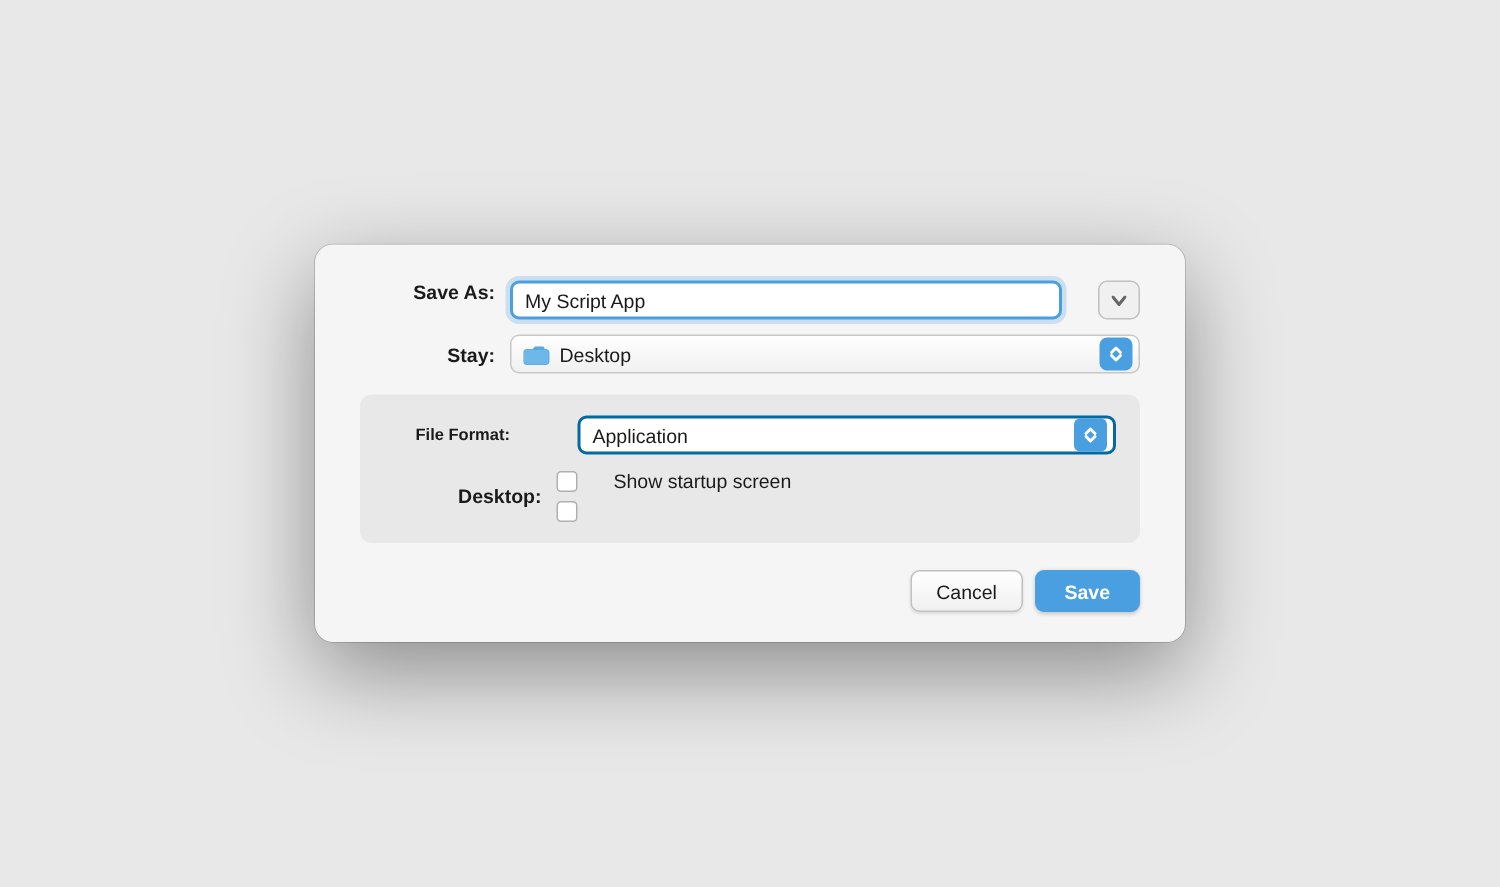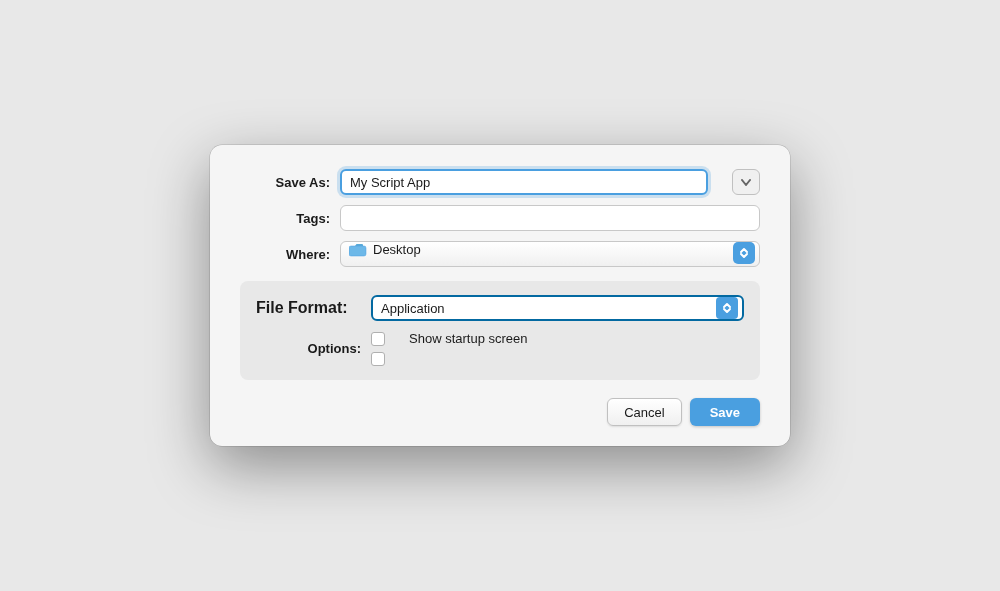--- a/index.html
+++ b/index.html
@@ -39,21 +39,21 @@
       width: 90px;
       margin-right: 10px;
       font-weight: 600;
       color: #1a1a1a;
       font-size: 13px;
       flex-shrink: 0;
     }
 
     .save-as-row {
       display: flex;
-      align-items: center;
+      align-items: flex-start;
       margin-bottom: 10px;
     }
 
     .save-as-input-wrap {
       display: flex;
       align-items: center;
       flex: 1;
       gap: 24px;
     }
 
@@ -112,21 +112,21 @@
       flex-shrink: 0;
     }
 
     .where-select-wrapper {
       flex: 1;
       height: 26px;
       border: 1px solid #c8c8c8;
       border-radius: 6px;
       background: linear-gradient(to bottom, #ffffff, #f0f0f0);
       display: flex;
-      align-items: flex-start;
+      align-items: center;
       padding: 0 4px 0 8px;
       cursor: pointer;
       overflow: hidden;
     }
 
     
     .options-section {
       background: #e8e8e8;
       border-radius: 8px;
       padding: 14px 16px 14px 16px;
@@ -144,26 +144,26 @@
       margin-bottom: 0;
     }
 
     .file-format-row {
       display: flex;
       align-items: center;
       margin-bottom: 10px;
     }
 
     .file-format-label {
-      text-align: left;
+      text-align: center;
       width: 105px;
-      margin-right: 10px;
+      margin-right: 24px;
       font-weight: 600;
       color: #1a1a1a;
-      font-size: 16px;
+      font-size: 11px;
       flex-shrink: 0;
     }
 
     .file-format-select-wrapper {
       flex: 1;
       height: 26px;
       border: 2px solid #0369a1;
       border-radius: 6px;
       background: white;
       display: flex;
@@ -284,27 +284,23 @@
     <div class="save-as-input-wrap">
       <input class="save-as-input" type="text" value="My Script App" style="">
       <button class="chevron-button">
         <svg width="10" height="7" viewBox="0 0 10 7">
           <polyline points="1,1 5,6 9,1" class="chevron-svg" stroke-linecap="round" stroke-linejoin="round"></polyline>
         </svg>
       </button>
     </div>
   </div>
 
+
   <div class="form-row">
-    <div class="form-label">Tags:</div>
-    <input class="tags-input" type="text" style="">
-  </div>
-
-  <div class="form-row">
-    <div class="form-label">Where:</div>
+    <div class="form-label">Stay:</div>
     <div class="where-select-wrapper">
       <div class="where-select-inner">
 
         <svg width="18" height="15" viewBox="0 0 18 15" style="flex-shrink:0">
           <rect x="0" y="4" width="17" height="10" rx="2" fill="#6db8e8"></rect>
           <path d="M0 5 Q0 4 1 4 L6 4 L7.5 2 L13 2 Q14 2 14 3 L14 4 L1 4 Q0 4 0 5Z" fill="#5aaad8"></path>
           <rect x="0" y="4" width="17" height="10" rx="2" fill="none" stroke="#4a9fe0" stroke-width="0.5"></rect>
         </svg>
         <span style="font-size:13px;color:#1a1a1a;">Desktop</span>
       </div>
@@ -326,21 +322,21 @@
         <div class="file-format-chevron">
           <svg width="10" height="12" viewBox="0 0 10 12">
             <polyline points="2,5 5,2 8,5" class="chevron-white" stroke-linecap="round" stroke-linejoin="round"></polyline>
             <polyline points="2,7 5,10 8,7" class="chevron-white" stroke-linecap="round" stroke-linejoin="round"></polyline>
           </svg>
         </div>
       </div>
     </div>
 
     <div class="options-row">
-      <div class="options-label">Options:</div>
+      <div class="options-label">Desktop:</div>
       <div class="checkbox-group">
         <div class="checkbox-row">
           <div class="checkbox"></div>
           <span class="checkbox-label">Show startup screen</span>
         </div>
         <div class="checkbox-row">
           <div class="checkbox"></div>
         </div>
       </div>
     </div>

